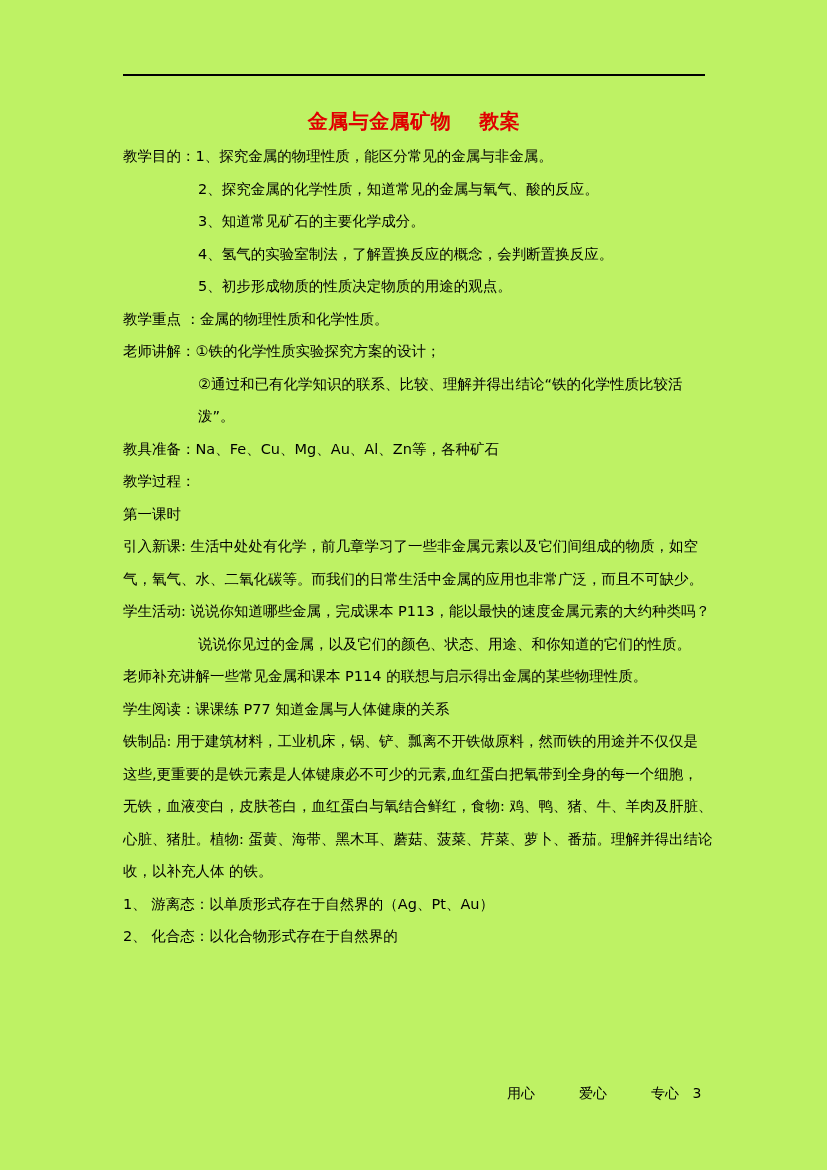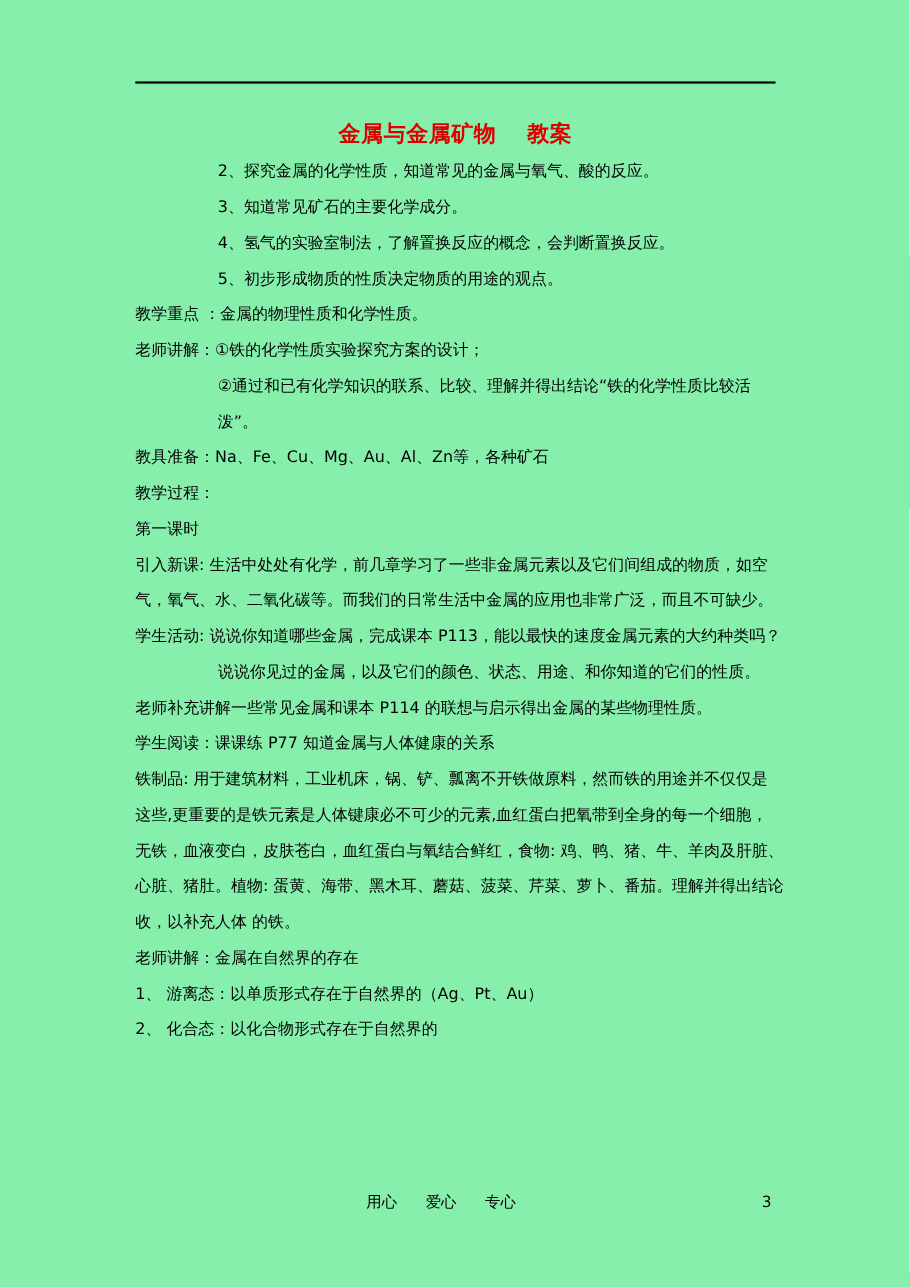--- a/index.html
+++ b/index.html
@@ -11,21 +11,21 @@
     width: 827px;
     height: 1170px;
     position: relative;
     overflow: hidden;
     font-family: "DejaVu Sans", sans-serif;
     color: #000000;
   }
   .page {
     position: absolute;
     inset: 0;
-    background: #86efac;
+    background: #bef264;
   }
   .header-rule {
     position: absolute;
     left: 123px;
     top: 74px;
     width: 582px;
     height: 0;
     border-top: 2px solid #000000;
   }
   .doc-title {
@@ -56,22 +56,22 @@
     padding-left: 75px;
   }
   .line.center {
   }
   .footer-motto {
     position: absolute;
     left: 123px;
     top: 1083px;
     width: 582px;
     display: flex;
-    justify-content: center;
-    gap: 26px;
+    justify-content: flex-end;
+    gap: 44px;
     font-size: 14px;
     line-height: 20px;
     padding-right: 26px;
     box-sizing: border-box;
   }
   .page-number {
     position: absolute;
     left: 688px;
     top: 1083px;
     width: 18px;
@@ -83,20 +83,21 @@
 </head>
 <body>
 
 <div class="page">
 
   <div class="header-rule"></div>
 
   <div class="doc-title" style="color: rgb(224, 0, 0);">金属与金属矿物　 教案</div>
 
   <div class="doc-body">
+      <div class="line">教学目的：1、探究金属的物理性质，能区分常见的金属与非金属。</div>
       <div class="line indent-1">2、探究金属的化学性质，知道常见的金属与氧气、酸的反应。</div>
       <div class="line indent-1">3、知道常见矿石的主要化学成分。</div>
       <div class="line indent-1">4、氢气的实验室制法，了解置换反应的概念，会判断置换反应。</div>
       <div class="line indent-1">5、初步形成物质的性质决定物质的用途的观点。</div>
       <div class="line">教学重点 ：金属的物理性质和化学性质。</div>
       <div class="line">老师讲解：①铁的化学性质实验探究方案的设计；</div>
       <div class="line indent-1">②通过和已有化学知识的联系、比较、理解并得出结论“铁的化学性质比较活</div>
       <div class="line indent-1">泼”。</div>
       <div class="line">教具准备：Na、Fe、Cu、Mg、Au、Al、Zn等，各种矿石</div>
       <div class="line">教学过程：</div>
@@ -105,21 +106,20 @@
       <div class="line">气，氧气、水、二氧化碳等。而我们的日常生活中金属的应用也非常广泛，而且不可缺少。</div>
       <div class="line">学生活动: 说说你知道哪些金属，完成课本 P113，能以最快的速度金属元素的大约种类吗？</div>
       <div class="line indent-1">说说你见过的金属，以及它们的颜色、状态、用途、和你知道的它们的性质。</div>
       <div class="line">老师补充讲解一些常见金属和课本 P114 的联想与启示得出金属的某些物理性质。</div>
       <div class="line">学生阅读：课课练 P77 知道金属与人体健康的关系</div>
       <div class="line">铁制品: 用于建筑材料，工业机床，锅、铲、瓢离不开铁做原料，然而铁的用途并不仅仅是</div>
       <div class="line">这些,更重要的是铁元素是人体键康必不可少的元素,血红蛋白把氧带到全身的每一个细胞，</div>
       <div class="line">无铁，血液变白，皮肤苍白，血红蛋白与氧结合鲜红，食物: 鸡、鸭、猪、牛、羊肉及肝脏、</div>
       <div class="line">心脏、猪肚。植物: 蛋黄、海带、黑木耳、蘑菇、菠菜、芹菜、萝卜、番茄。理解并得出结论</div>
       <div class="line">收，以补充人体 的铁。</div>
-      <div class="line">老师讲解：金属在自然界的存在</div>
       <div class="line">1、 游离态：以单质形式存在于自然界的（Ag、Pt、Au）</div>
       <div class="line">2、 化合态：以化合物形式存在于自然界的</div>
     </div>
 
   <div class="footer-motto">
     <span>用心</span>
     <span>爱心</span>
     <span>专心</span>
   </div>
 

